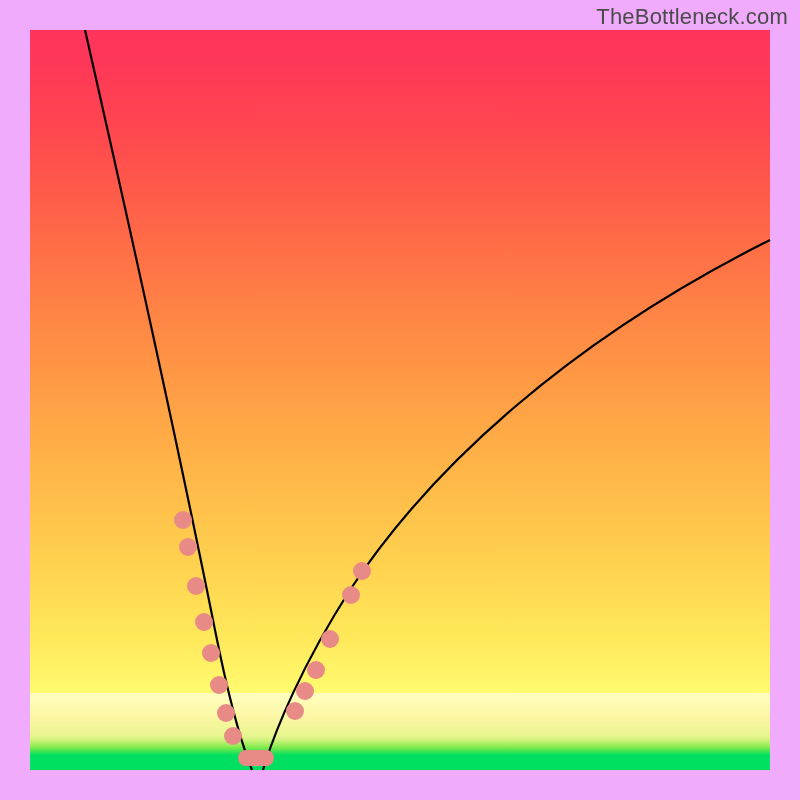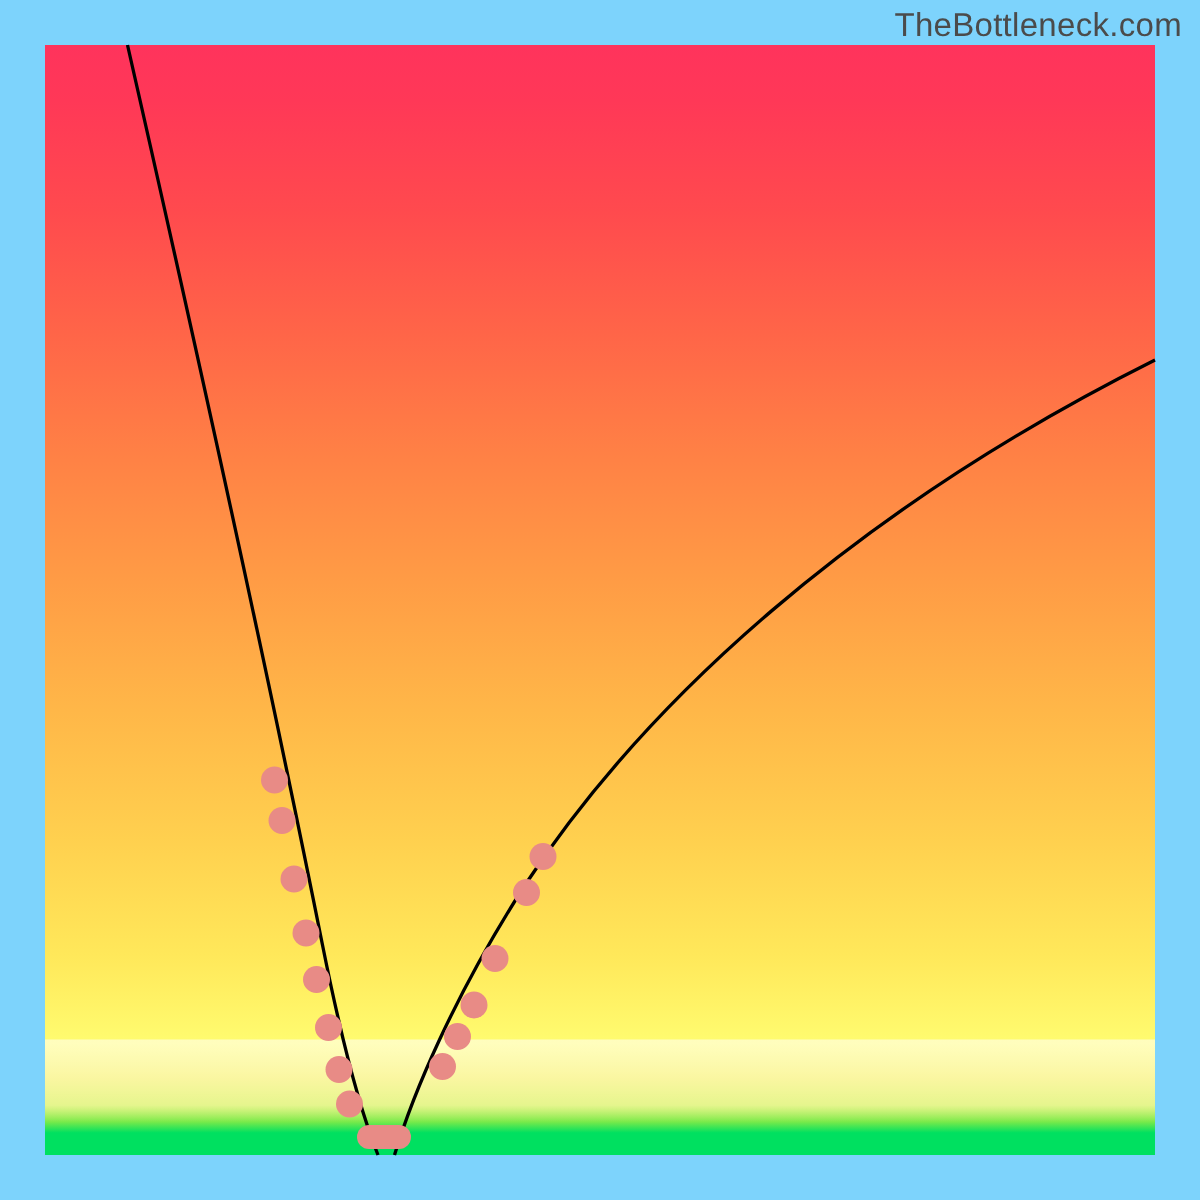--- a/index.html
+++ b/index.html
@@ -6,21 +6,21 @@
     margin: 0;
     padding: 0;
     width: 800px;
     height: 800px;
     overflow: hidden;
     font-family: Arial, Helvetica, sans-serif;
   }
   .frame {
     width: 800px;
     height: 800px;
-    background: #7dd3fc;
+    background: #f0abfc;
     position: relative;
   }
   .plot-area {
     position: absolute;
     left: 30px;
     top: 30px;
     width: 740px;
     height: 740px;
     background: linear-gradient(
       to top,

